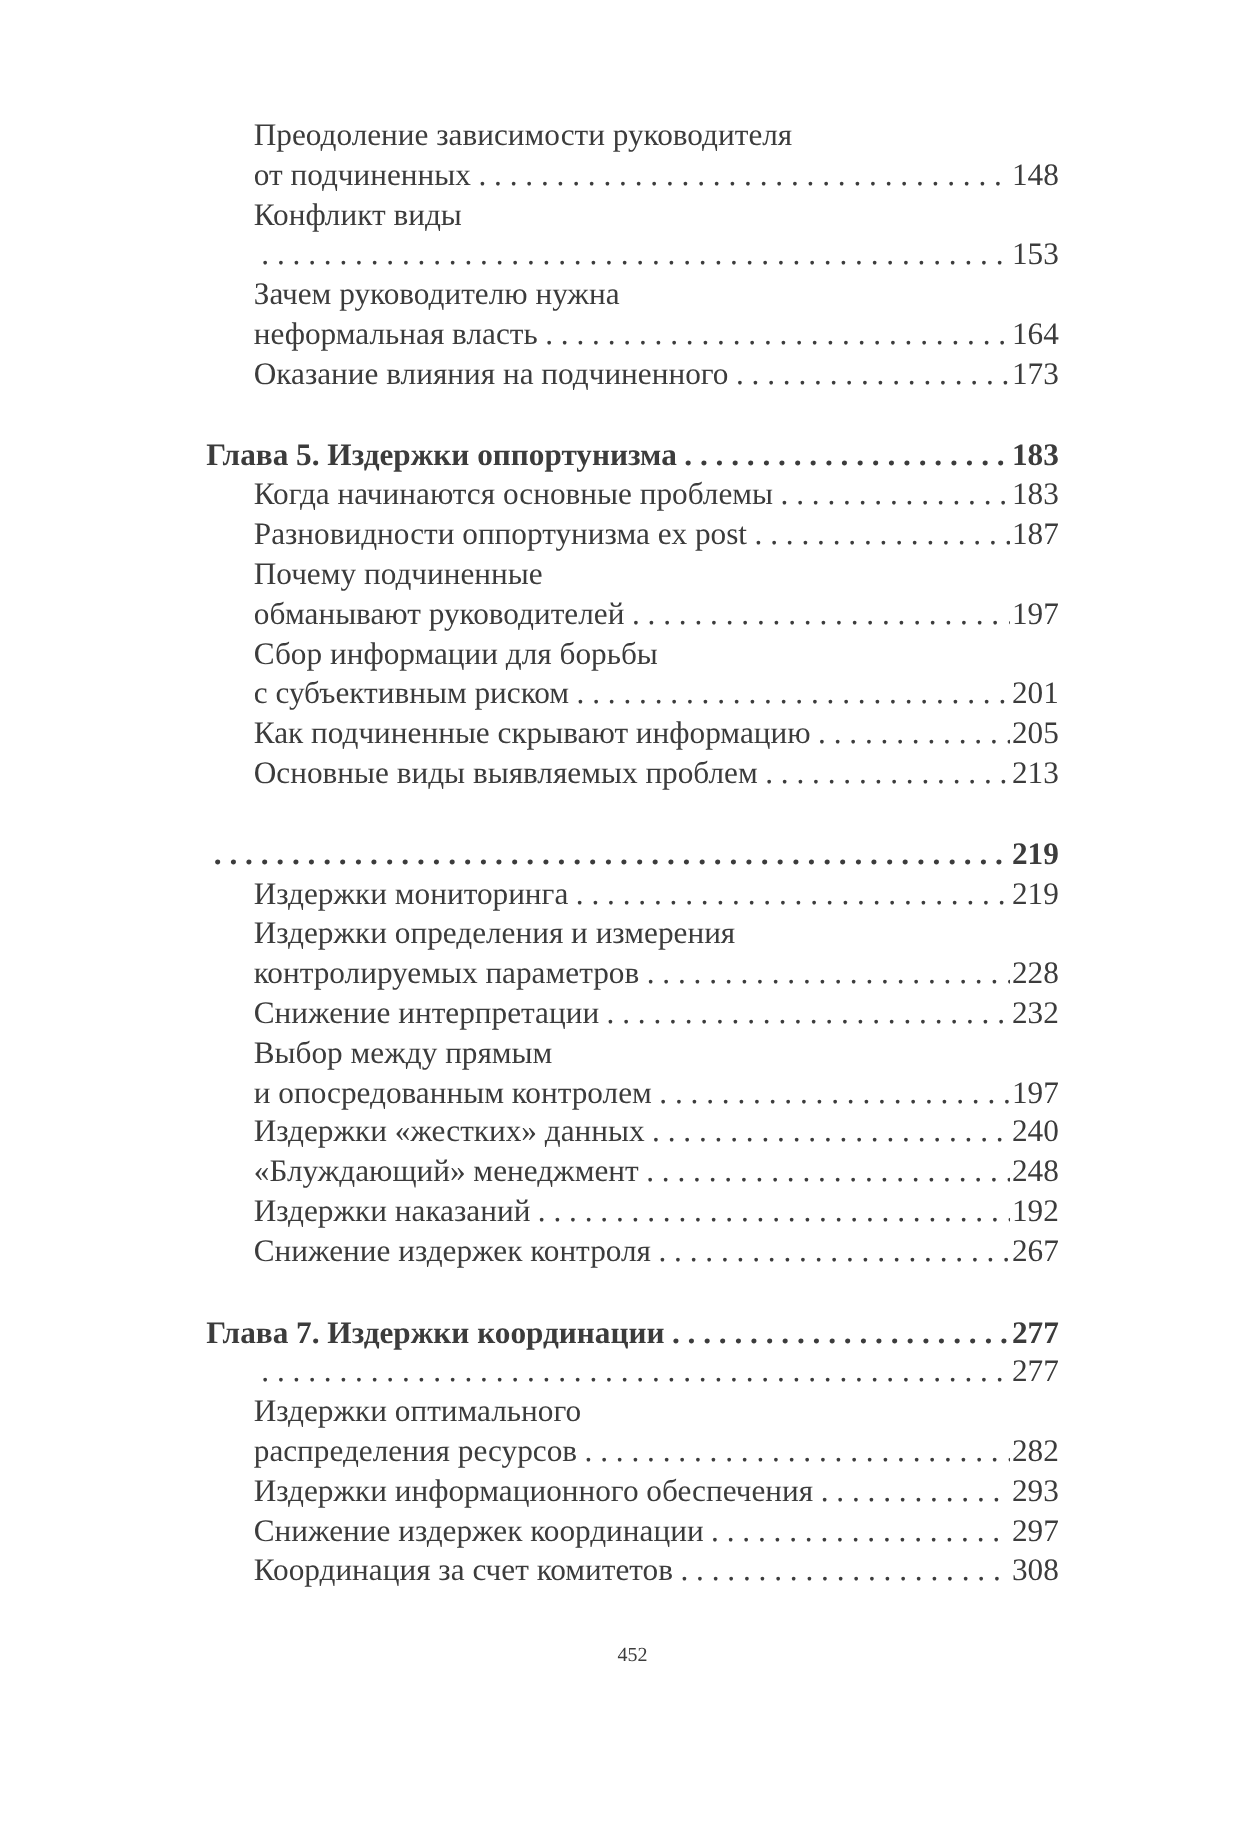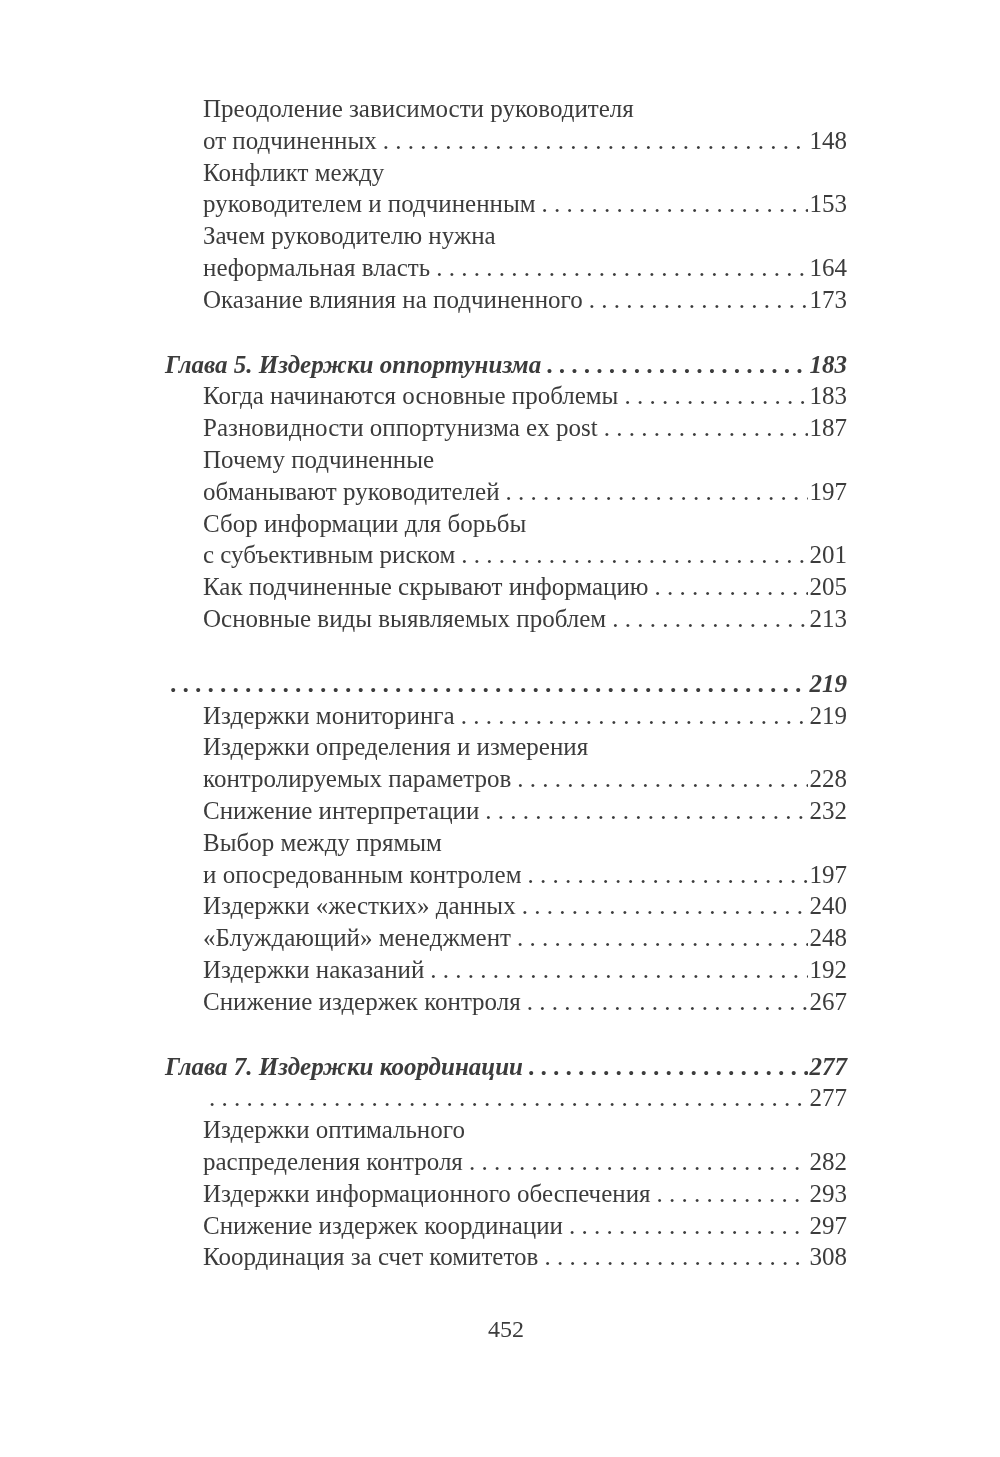--- a/index.html
+++ b/index.html
@@ -27,21 +27,20 @@
   }
   .toc-row {
     display: flex;
     align-items: baseline;
     font-size: 25px;
     line-height: 31.8px;
     white-space: nowrap;
   }
   .toc-heading {
     font-weight: bold;
-    font-style: italic;
   }
   .toc-entry {
     padding-left: 38px;
   }
   .toc-text {
     flex: 0 0 auto;
   }
   .dots {
     flex: 1 1 auto;
     overflow: hidden;
@@ -51,41 +50,40 @@
   }
   .toc-page {
     flex: 0 0 auto;
   }
   .footer-page {
     position: absolute;
     top: 1316px;
     left: 165px;
     width: 682px;
     text-align: center;
-    font-size: 24px;
+    font-size: 16px;
   }
 </style>
 </head>
 <body style="color: rgb(60, 60, 60); background: rgb(255, 255, 255);">
 
 <div class="content" id="toc">
     <div class="toc-section">
       <div class="toc-row toc-entry">
         <span class="toc-text">Преодоление зависимости руководителя</span>
       </div>
       <div class="toc-row toc-entry">
         <span class="toc-text">от подчиненных</span>
         <span class="dots">. . . . . . . . . . . . . . . . . . . . . . . . . . . . . . . . . . . . . . . . . . . . . . . . . . . . . . . . . . . . . . . . . . . . . . . . . . . . . . . . </span>
         <span class="toc-page">148</span>
       </div>
       <div class="toc-row toc-entry">
-        <span class="toc-text">Конфликт между</span>
-      </div>
-      <div class="toc-row toc-entry">
-        <span class="toc-text">руководителем и подчиненным</span>
+        <span class="toc-text">Конфликт виды</span>
+      </div>
+      <div class="toc-row toc-entry">
         <span class="dots">. . . . . . . . . . . . . . . . . . . . . . . . . . . . . . . . . . . . . . . . . . . . . . . . . . . . . . . . . . . . . . . . . . . . . . . . . . . . . . . . </span>
         <span class="toc-page">153</span>
       </div>
       <div class="toc-row toc-entry">
         <span class="toc-text">Зачем руководителю нужна</span>
       </div>
       <div class="toc-row toc-entry">
         <span class="toc-text">неформальная власть</span>
         <span class="dots">. . . . . . . . . . . . . . . . . . . . . . . . . . . . . . . . . . . . . . . . . . . . . . . . . . . . . . . . . . . . . . . . . . . . . . . . . . . . . . . . </span>
         <span class="toc-page">164</span>
@@ -198,21 +196,21 @@
         <span class="toc-page">277</span>
       </div>
       <div class="toc-row toc-entry">
         <span class="dots">. . . . . . . . . . . . . . . . . . . . . . . . . . . . . . . . . . . . . . . . . . . . . . . . . . . . . . . . . . . . . . . . . . . . . . . . . . . . . . . . </span>
         <span class="toc-page">277</span>
       </div>
       <div class="toc-row toc-entry">
         <span class="toc-text">Издержки оптимального</span>
       </div>
       <div class="toc-row toc-entry">
-        <span class="toc-text">распределения контроля</span>
+        <span class="toc-text">распределения ресурсов</span>
         <span class="dots">. . . . . . . . . . . . . . . . . . . . . . . . . . . . . . . . . . . . . . . . . . . . . . . . . . . . . . . . . . . . . . . . . . . . . . . . . . . . . . . . </span>
         <span class="toc-page">282</span>
       </div>
       <div class="toc-row toc-entry">
         <span class="toc-text">Издержки информационного обеспечения</span>
         <span class="dots">. . . . . . . . . . . . . . . . . . . . . . . . . . . . . . . . . . . . . . . . . . . . . . . . . . . . . . . . . . . . . . . . . . . . . . . . . . . . . . . . </span>
         <span class="toc-page">293</span>
       </div>
       <div class="toc-row toc-entry">
         <span class="toc-text">Снижение издержек координации</span>

